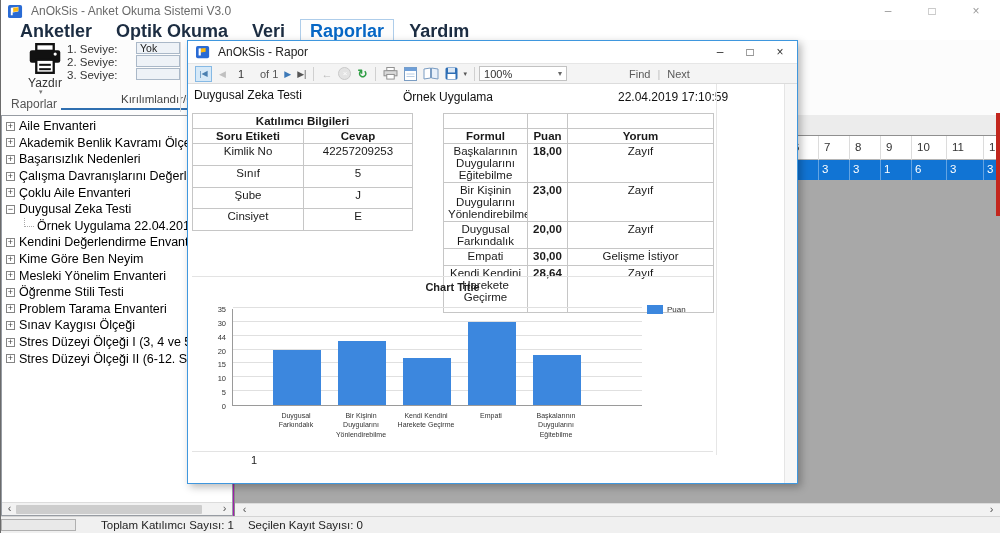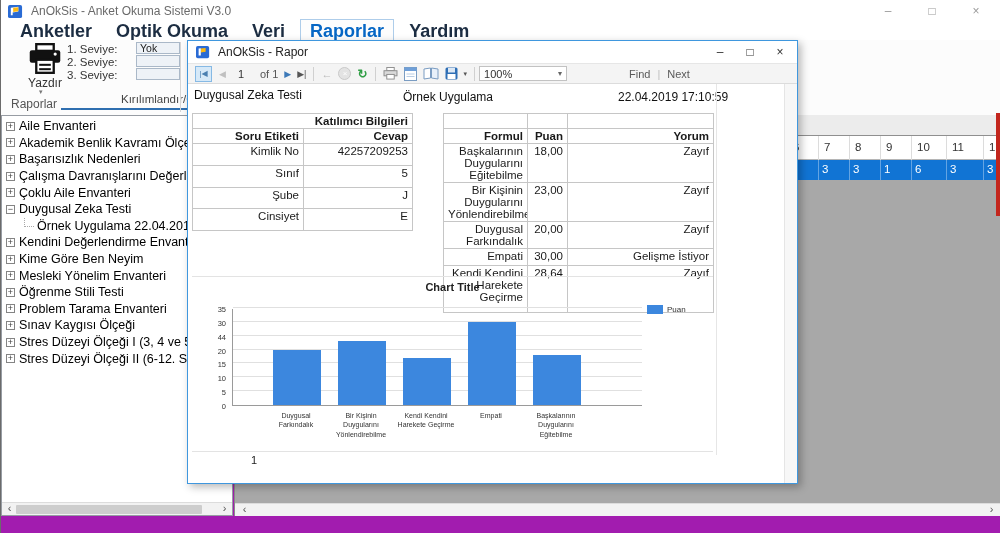--- a/index.html
+++ b/index.html
@@ -82,25 +82,25 @@
   .tb-find .bar{color:#c0c0c0;}
 
   .dlg-content{position:absolute;left:0;top:43px;right:0;bottom:0;background:#fff;overflow:hidden;}
   .dlg-vscroll{position:absolute;right:0;top:0;bottom:0;width:13px;background:#f7f7f7;border-left:1px solid #e5e5e5;}
   .rpt-title{position:absolute;left:6px;top:4px;font-size:12px;color:#111;}
   .rpt-subtitle{position:absolute;left:215px;top:6px;font-size:12px;color:#111;}
   .rpt-timestamp{position:absolute;left:430px;top:6px;font-size:12px;color:#111;}
   .rpt-pageedge{position:absolute;left:528px;top:0;bottom:28px;width:1px;background:#e6e6e6;}
 
   table.rpt{border-collapse:collapse;table-layout:fixed;font-size:11.5px;color:#1a1a1a;}
-  table.rpt td,table.rpt th{border:1px solid #c6c6c6;padding:1px 4px;vertical-align:top;text-align:right;font-weight:normal;overflow:hidden;}
+  table.rpt td,table.rpt th{border:1px solid #c6c6c6;padding:1px 4px;vertical-align:top;text-align:center;font-weight:normal;overflow:hidden;}
   table.rpt .b{font-weight:bold;}
   #ptable{position:absolute;left:4px;top:29px;width:220px;}
   #ftable{position:absolute;left:255px;top:29px;width:270px;}
-  #ftable td.num{text-align:right;}
+  #ftable td.num{text-align:center;font-weight:bold;}
 
   
   .chart-block{position:absolute;left:4px;top:192px;width:521px;height:176px;border-top:1px solid #e3e3e3;border-bottom:1px solid #e3e3e3;text-decoration:underline;}
   .chart-title{position:absolute;left:0;top:4px;width:100%;text-align:center;font-size:11px;font-weight:bold;color:#222;}
   .chart-plot{position:absolute;left:40px;top:32px;width:410px;height:97px;border-left:1px solid #9a9a9a;border-bottom:1px solid #9a9a9a;}
   .gridline{position:absolute;left:0;width:100%;height:1px;background:#e0e0e0;}
   .chart-bar{position:absolute;width:48px;bottom:0;background:#3c87de;}
   .ytick{position:absolute;font-size:7.5px;color:#333;width:26px;text-align:right;}
   .xlabel{position:absolute;top:134px;width:64px;text-align:center;font-size:7px;line-height:1.35;color:#333;}
   .legend{position:absolute;left:455px;top:28px;display:flex;align-items:center;gap:4px;}
@@ -250,20 +250,27 @@
         <div class="grid-vcell" style="left: 712px; width: 37px;">3</div>
         <div class="grid-vcell" style="left: 749px; width: 40px;">3</div>
       </div>
     <div class="hscroll">
       <span class="scroll-arrow" style="left:3px">‹</span>
       <span class="scroll-arrow" style="right:3px">›</span>
     </div>
   </div>
   <div class="red-strip"></div>
 
+  <div class="status-bar">
+    <div class="progress-box"></div>
+    <div class="status-texts">
+      <span>Toplam Katılımcı Sayısı: 1</span>
+      <span>Seçilen Kayıt Sayısı: 0</span>
+    </div>
+  </div>
 
   <div class="dialog">
     <div class="dlg-titlebar">
       <svg class="dlg-icon" viewBox="0 0 16 16">
         <rect x="0" y="1" width="15" height="14" rx="2" fill="#2a6bd4"></rect>
         <polygon points="5.5,4 11,3.4 11,7.6 5.5,8.5" fill="#fdb913"></polygon>
         <polygon points="3,12 3,4 5.5,3.8 5.5,12" fill="#ffffff"></polygon>
       </svg>
       <span class="dlg-title">AnOkSis - Rapor</span>
       <div class="dlg-btns">
@@ -324,21 +331,21 @@
       <div class="rpt-timestamp">22.04.2019 17:10:59</div>
       <div class="rpt-pageedge"></div>
 
       <table class="rpt" id="ptable">
         <colgroup>
             <col style="width:111px">
             <col style="width:109px">
           </colgroup>
         <tbody>
           <tr style="height:15px">
-              <td class="b" colspan="2" style="text-align:right">Katılımcı Bilgileri</td>
+              <td class="b" colspan="2" style="text-align:center">Katılımcı Bilgileri</td>
             </tr>
           <tr style="height:15px">
             <td class="b">Soru Etiketi</td>
             <td class="b">Cevap</td>
           </tr>
         <tr style="height: 22px;">
               <td>Kimlik No</td>
               <td>42257209253</td>
             </tr>
             <tr style="height: 22px;">

